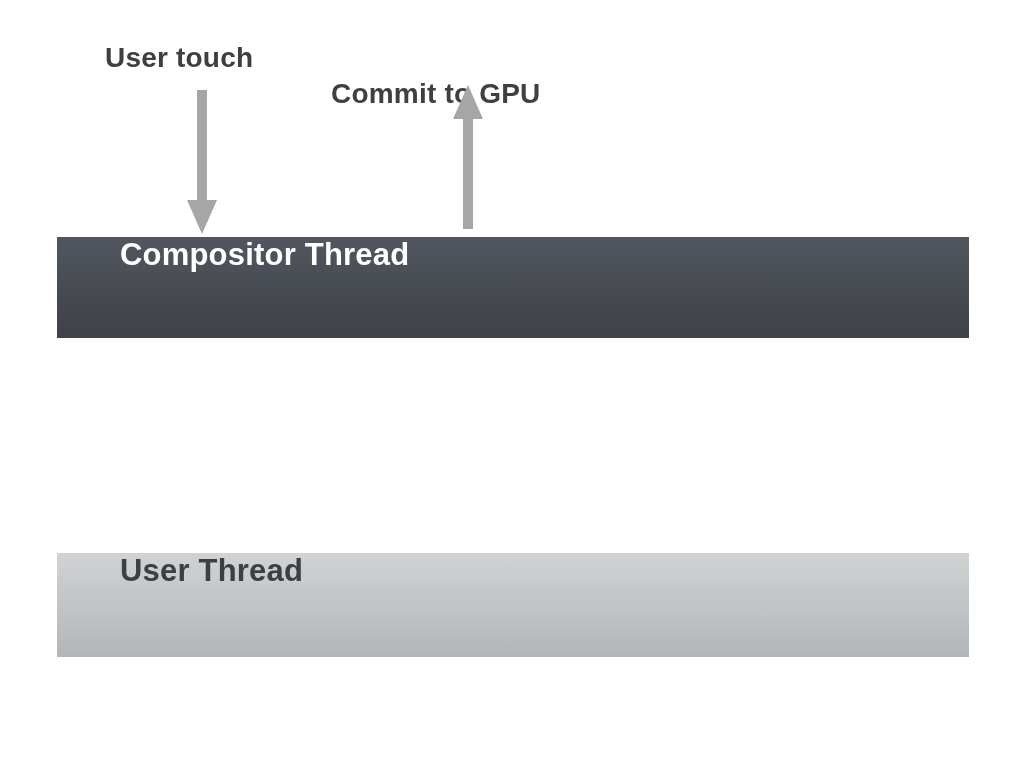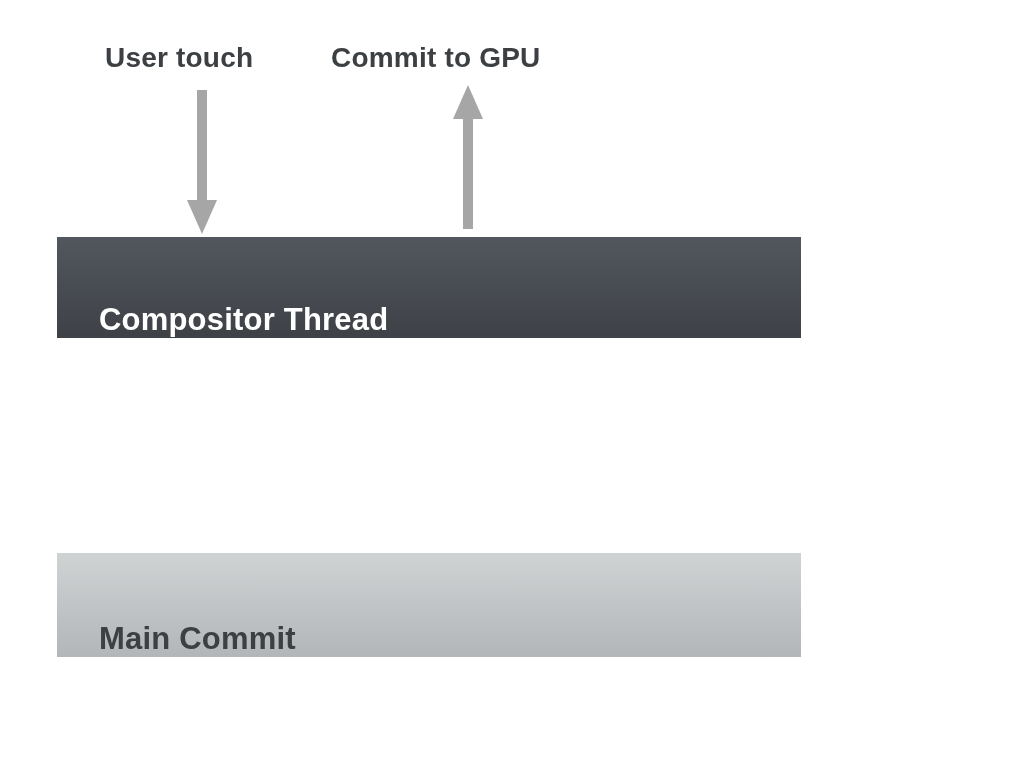--- a/index.html
+++ b/index.html
@@ -22,38 +22,38 @@
   .top-label {
     position: absolute;
     top: 42px;
     font-size: 28px;
     font-weight: bold;
     color: var(--label-text, #3d4043);
     white-space: nowrap;
     letter-spacing: 0.2px;
   }
   .label-user-touch { left: 105px; }
-  .label-commit-gpu { left: 331px; }
+  .label-commit-gpu { left: 331px; margin-top: 36px; }
 
   .arrow-svg {
     position: absolute;
     display: block;
   }
   .arrow-down { left: 187px; top: 90px; }
   .arrow-up   { left: 453px; top: 85px; }
   .arrow-shape { fill: var(--arrow, #a6a6a6); }
 
   .thread-bar {
     position: absolute;
     left: 57px;
-    width: 744px;
+    width: 912px;
     display: flex;
-    align-items: flex-end;
+    align-items: flex-start;
     box-sizing: border-box;
-    padding-left: 42px;
+    padding-left: 63px;
     font-size: 31px;
     font-weight: bold;
     letter-spacing: 0.2px;
   }
   .compositor-bar {
     top: 237px;
     height: 101px;
     background: linear-gradient(to bottom,
       var(--compositor-top, #52565e),
       var(--compositor-bottom, #3e4247));
@@ -85,16 +85,16 @@
   <svg class="arrow-svg arrow-up" width="30" height="144" viewBox="0 0 30 144" aria-hidden="true">
     <polygon class="arrow-shape" points="15,0 0,34 30,34"></polygon>
     <rect class="arrow-shape" x="10" y="32" width="10" height="112"></rect>
   </svg>
 
   <div class="thread-bar compositor-bar">
     <span>Compositor Thread</span>
   </div>
 
   <div class="thread-bar main-bar">
-    <span>Main Commit</span>
+    <span>User Thread</span>
   </div>
 
 </div>
 
 </body></html>

